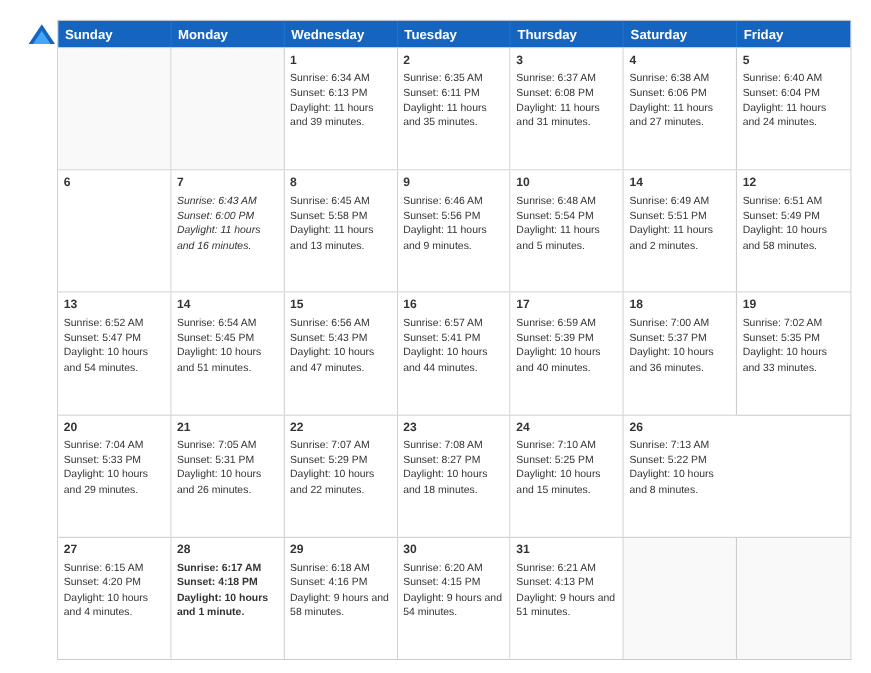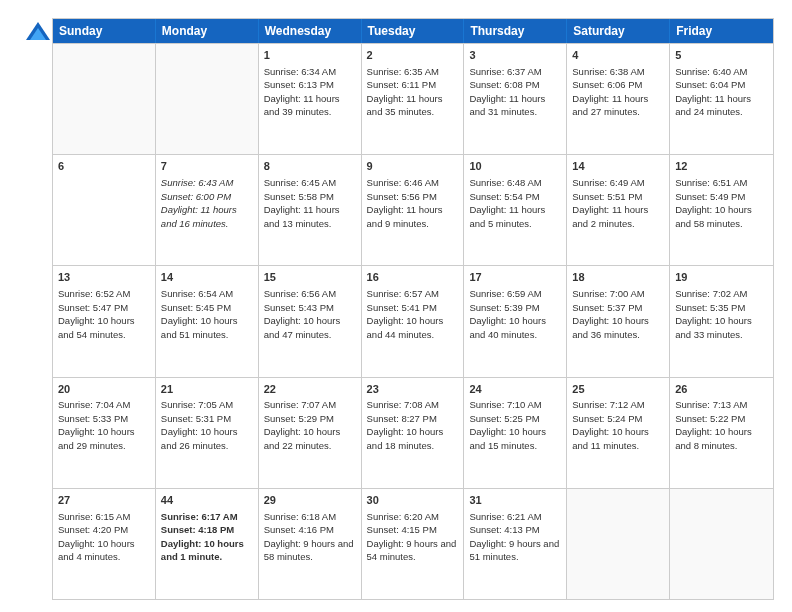--- a/index.html
+++ b/index.html
@@ -215,32 +215,29 @@
 Daylight: 10 hours and 26 minutes.</span></div>
           <div class="cal-cell"><span class="day-num">22</span><span class="cell-text" style="white-space: pre-line;">Sunrise: 7:07 AM
 Sunset: 5:29 PM
 Daylight: 10 hours and 22 minutes.</span></div>
           <div class="cal-cell"><span class="day-num">23</span><span class="cell-text" style="white-space: pre-line;">Sunrise: 7:08 AM
 Sunset: 8:27 PM
 Daylight: 10 hours and 18 minutes.</span></div>
           <div class="cal-cell"><span class="day-num">24</span><span class="cell-text" style="white-space: pre-line;">Sunrise: 7:10 AM
 Sunset: 5:25 PM
 Daylight: 10 hours and 15 minutes.</span></div>
-          <div class="cal-cell"><span class="day-num">25</span><span class="cell-text" style="white-space: pre-line;">Sunrise: 7:12 AM
-Sunset: 5:24 PM
-Daylight: 10 hours and 11 minutes.</span></div>
           <div class="cal-cell"><span class="day-num">26</span><span class="cell-text" style="white-space: pre-line;">Sunrise: 7:13 AM
 Sunset: 5:22 PM
 Daylight: 10 hours and 8 minutes.</span></div>
         </div>
         <div class="cal-row">
           <div class="cal-cell"><span class="day-num">27</span><span class="cell-text" style="white-space: pre-line;">Sunrise: 6:15 AM
 Sunset: 4:20 PM
 Daylight: 10 hours and 4 minutes.</span></div>
-          <div class="cal-cell"><span class="day-num">44</span><span class="cell-text" style="white-space: pre-line; font-weight: bold;">Sunrise: 6:17 AM
+          <div class="cal-cell"><span class="day-num">28</span><span class="cell-text" style="white-space: pre-line; font-weight: bold;">Sunrise: 6:17 AM
 Sunset: 4:18 PM
 Daylight: 10 hours and 1 minute.</span></div>
           <div class="cal-cell"><span class="day-num">29</span><span class="cell-text" style="white-space: pre-line;">Sunrise: 6:18 AM
 Sunset: 4:16 PM
 Daylight: 9 hours and 58 minutes.</span></div>
           <div class="cal-cell"><span class="day-num">30</span><span class="cell-text" style="white-space: pre-line;">Sunrise: 6:20 AM
 Sunset: 4:15 PM
 Daylight: 9 hours and 54 minutes.</span></div>
           <div class="cal-cell"><span class="day-num">31</span><span class="cell-text" style="white-space: pre-line;">Sunrise: 6:21 AM
 Sunset: 4:13 PM

